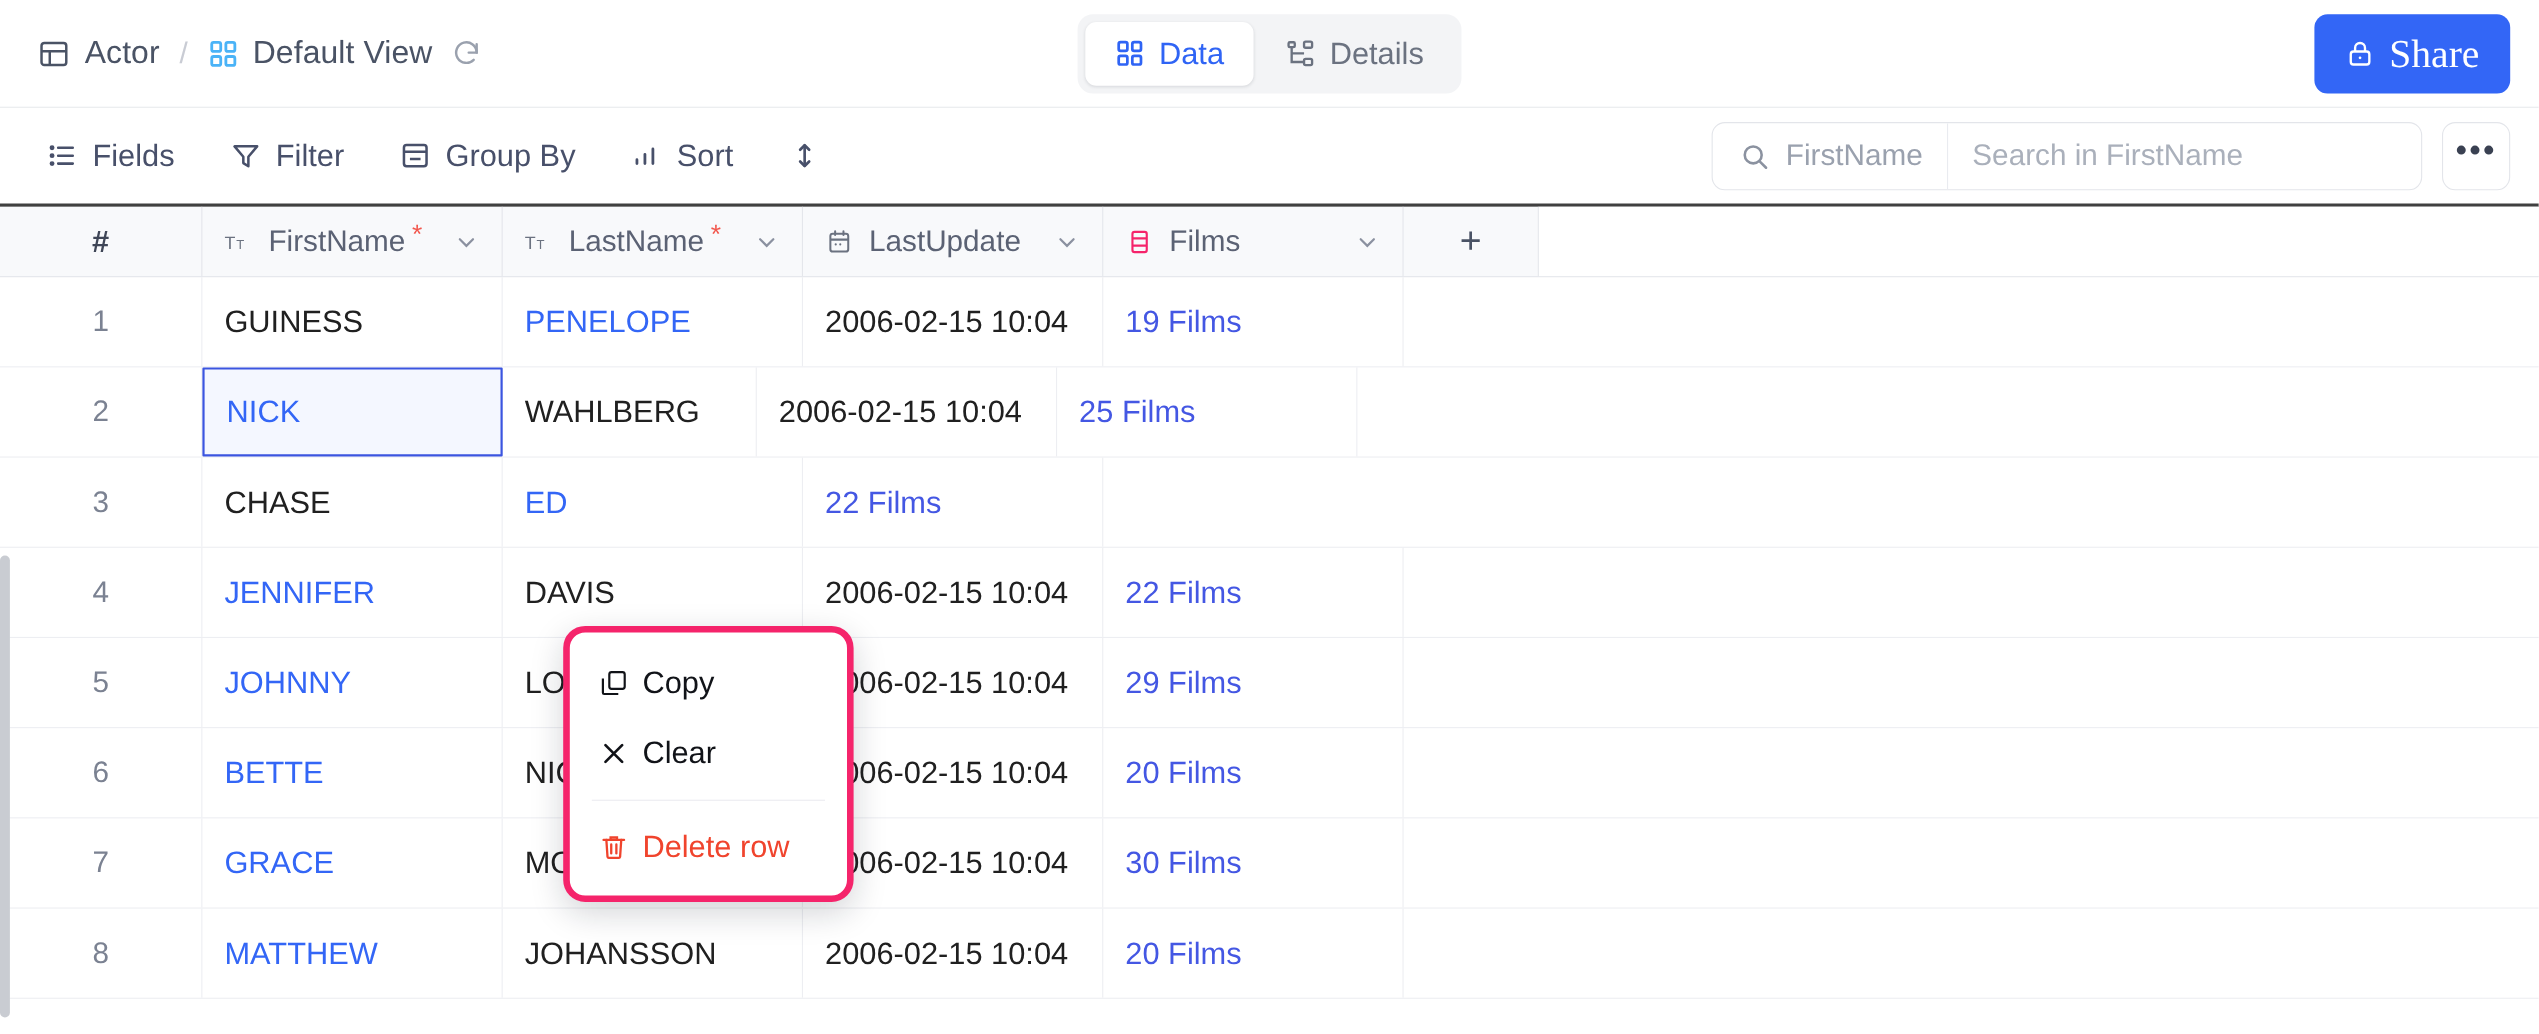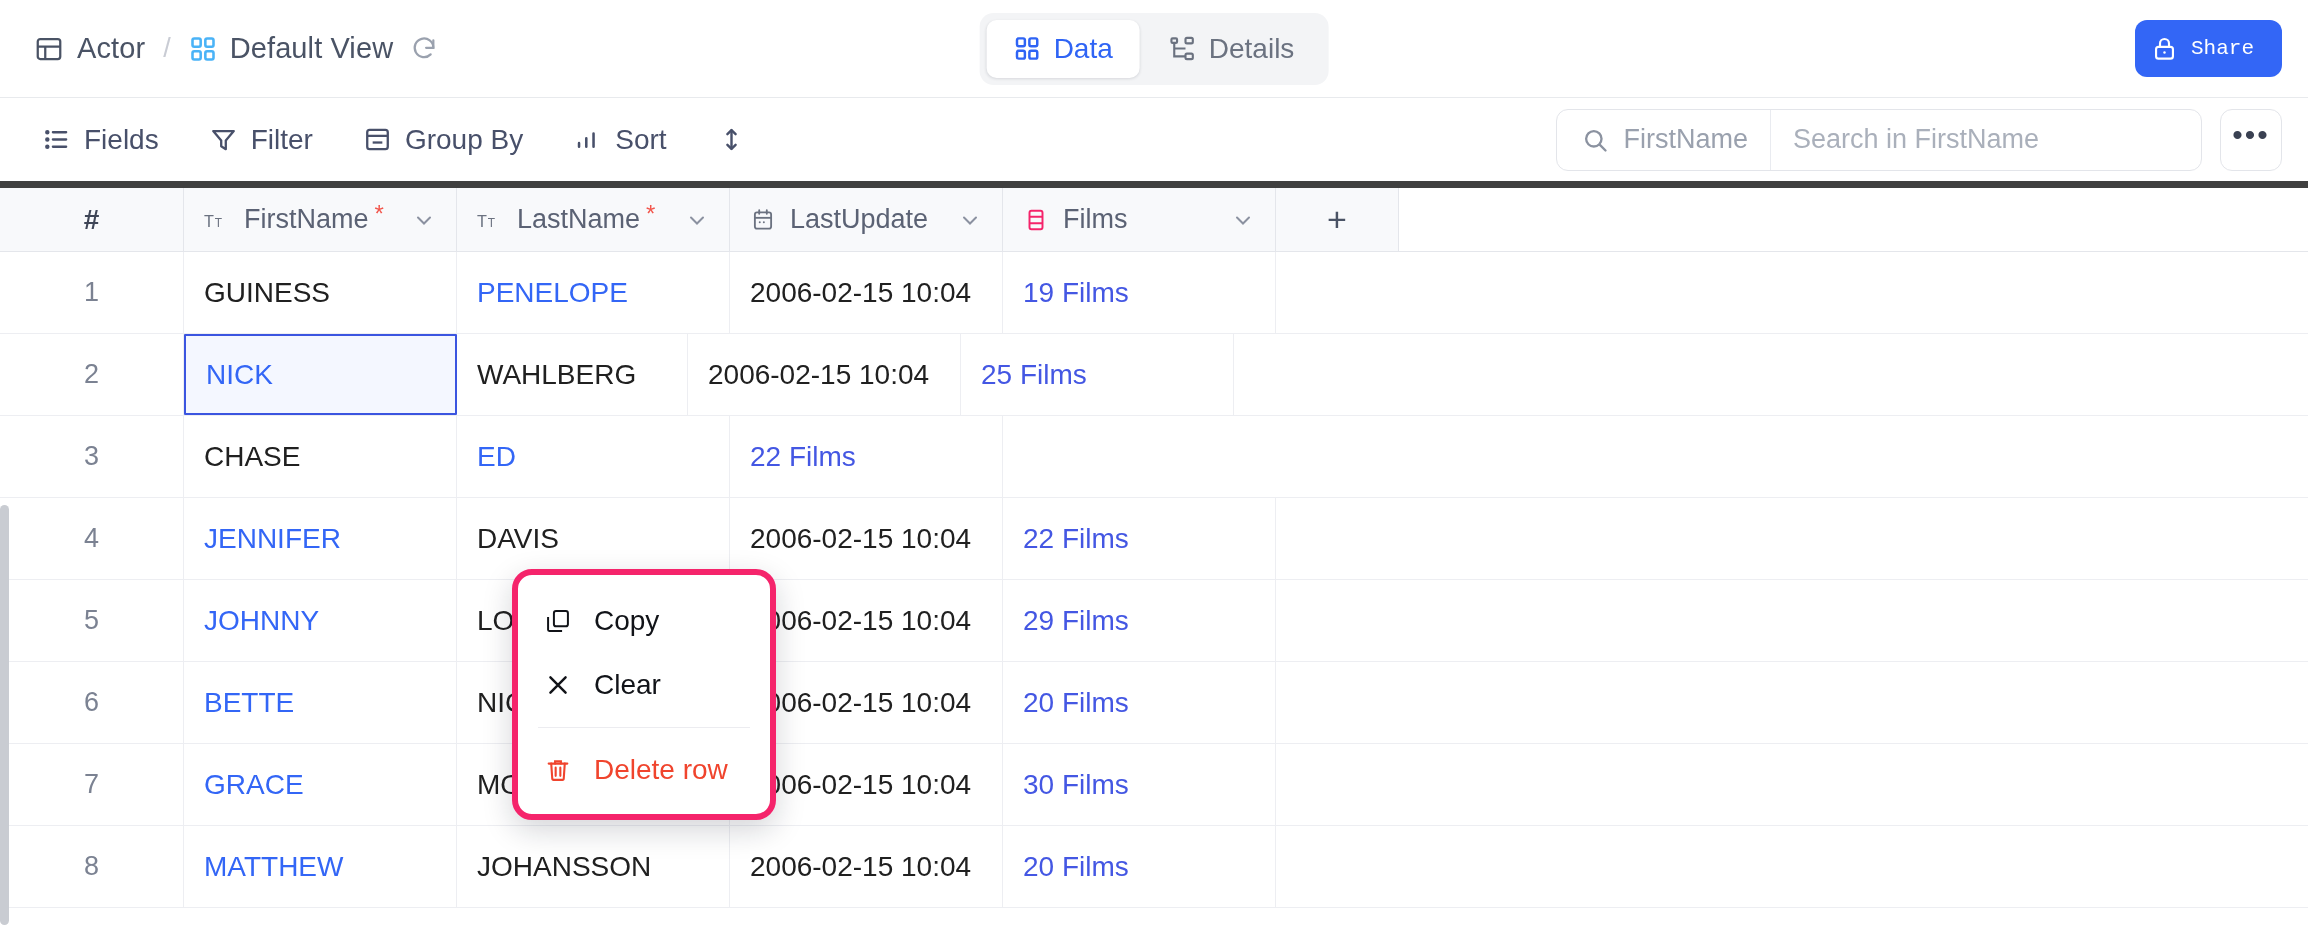--- a/index.html
+++ b/index.html
@@ -46,32 +46,32 @@
     background: #ffffff;
     color: #2f64f5;
     box-shadow: 0 1px 3px rgba(16,24,40,.12);
   }
 
   .share-btn {
     margin-left: auto;
     display: flex; align-items: center; gap: 13px;
     background: #3366f6;
     color: #fff;
-    font-size: 21px;
+    font-size: 36px;
     border: none;
     border-radius: 12px;
-    padding: 15px 28px 15px 16px;
-    cursor: pointer;
-    font-family: Liberation Mono, monospace;
+    padding: 15px 28px 15px 28px;
+    cursor: pointer;
+    font-family: Liberation Serif, serif;
   }
 
   
   .toolbar {
     height: 90px;
-    border-bottom: 7px solid #404040;
+    border-bottom: 3px solid #404040;
     display: flex; align-items: center;
     padding: 0 26px 0 34px;
     gap: 0;
     justify-content: flex-end;
   }
   .tool {
     display: flex; align-items: center; gap: 13px;
     font-size: 28px; color: #48506a;
     padding: 8px 22px 8px 8px;
     margin-right: 20px;
@@ -197,21 +197,21 @@
     left: 512px; top: 381px;
     width: 264px;
     background: #ffffff;
     border-radius: 20px;
     border: 6px solid #f5246b;
     box-shadow: 0 10px 30px rgba(16,24,40,.18);
     padding: 14px 0 12px;
     z-index: 40;
   }
   .ctx-item {
-    display: flex; align-items: center; gap: 22px;
+    display: flex; align-items: center; gap: 12px;
     padding: 16px 26px;
     font-size: 28px;
     color: #111318;
     cursor: pointer;
   }
   .ctx-item.danger { color: #f0442d; }
   .ctx-sep {
     height: 1px; background: #ececf0;
     margin: 10px 20px 10px;
   }

